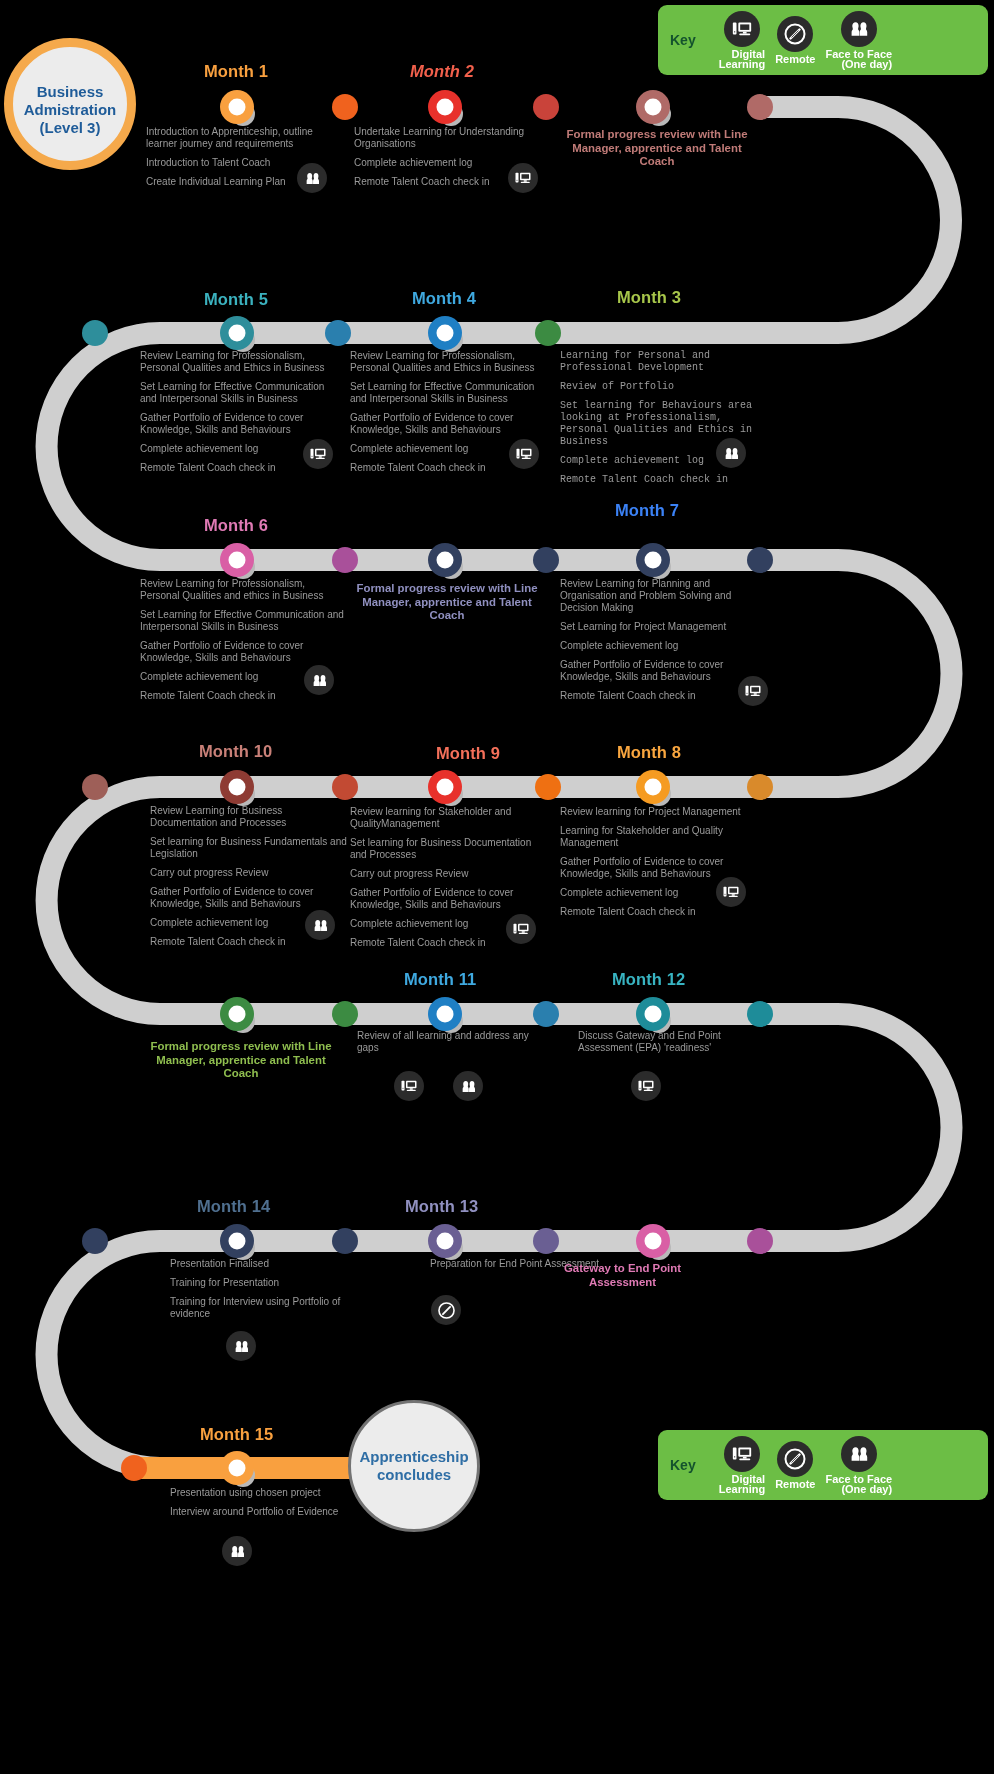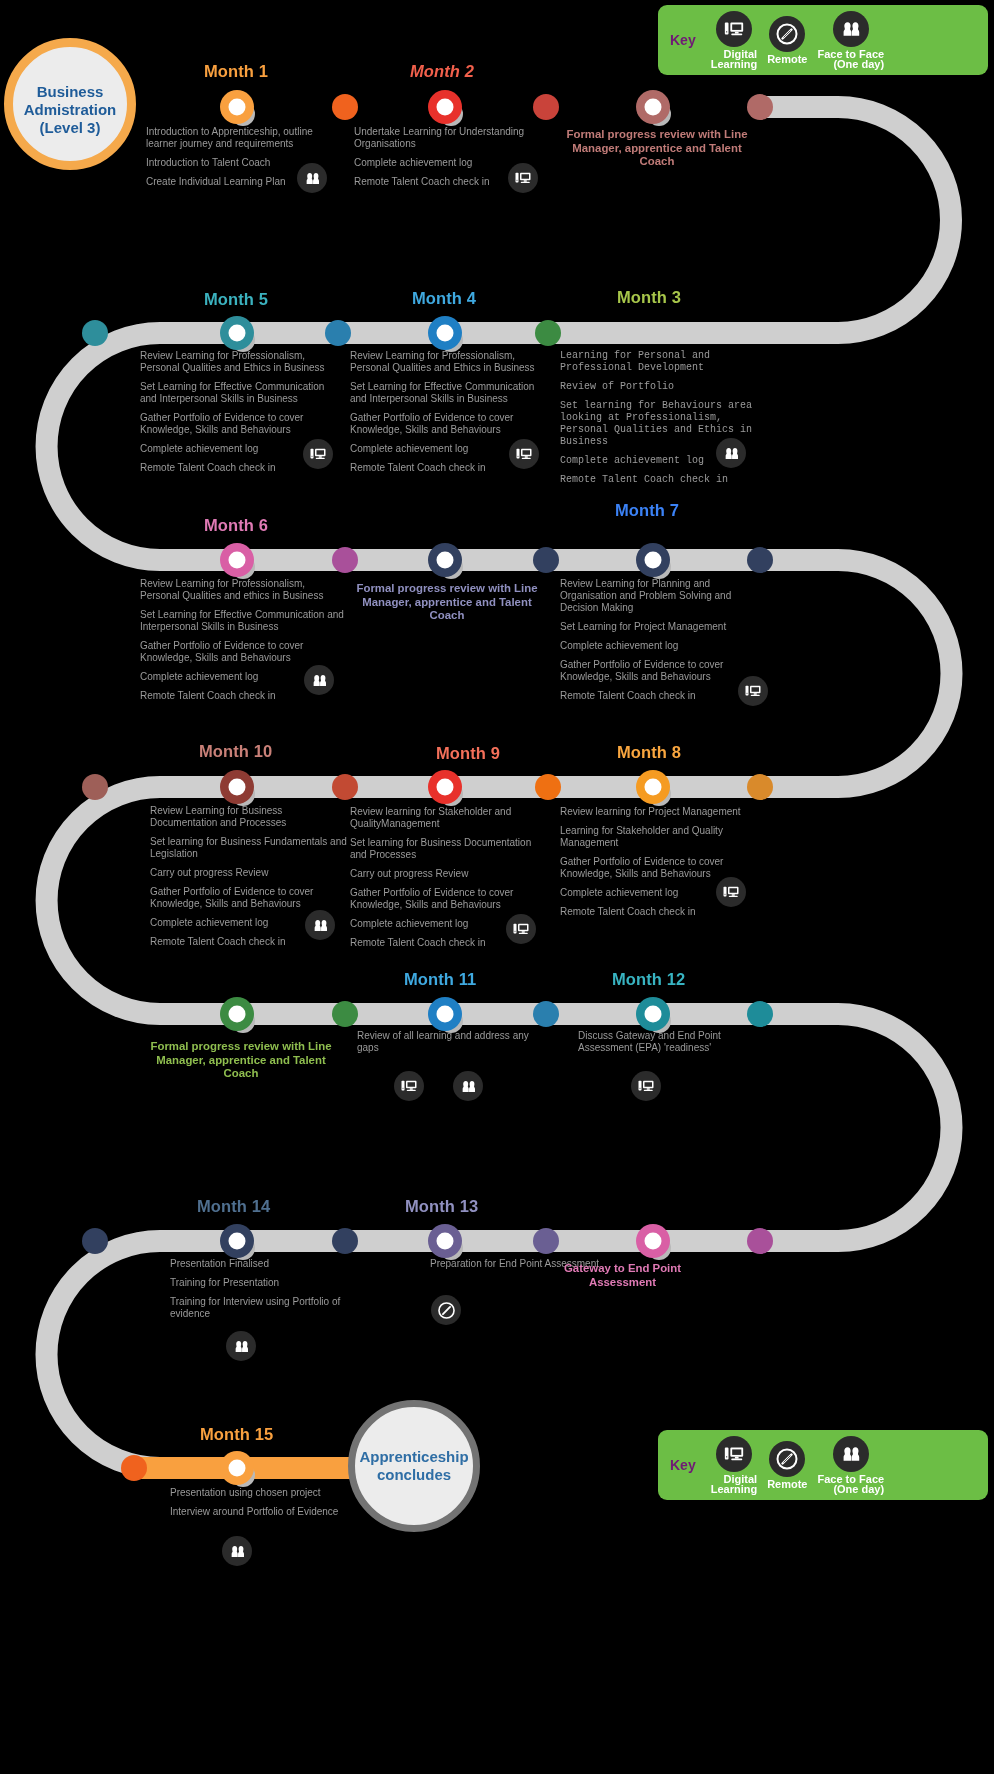--- a/index.html
+++ b/index.html
@@ -12,21 +12,21 @@
   .col{position:absolute;width:200px;}
   .col p{margin:0 0 7px 0;font-size:10px;line-height:12px;color:#9a9a9a;font-weight:400;}
   .col.highlight p{color:inherit;font-weight:700;font-size:11.4px;line-height:13.6px;text-align:center;margin:0;}
 
   .badge{position:absolute;width:30px;height:30px;border-radius:50%;background:#2b2b2b;
          display:flex;align-items:center;justify-content:center;}
   .badge svg{display:block;}
 
   .keybox{position:absolute;background:#6cbe45;border-radius:9px;display:flex;align-items:center;
           padding:6px 10px 6px 12px;box-sizing:border-box;}
-  .keybox .kword{color:#701a75;font-size:14px;font-weight:700;margin-right:10px;}
+  .keybox .kword{color:#14532d;font-size:14px;font-weight:700;margin-right:18px;}
   .kitem{display:flex;flex-direction:column;align-items:center;margin:0 5px;}
   .kitem .kcirc{width:36px;height:36px;border-radius:50%;background:#2b2b2b;display:flex;align-items:center;justify-content:center;}
   .kitem .klab{color:#fff;font-size:11px;font-weight:700;line-height:10.5px;text-align:right;margin-top:2px;white-space:pre-line;}
 
   .endcap{position:absolute;border-radius:50%;display:flex;align-items:center;justify-content:center;
           text-align:center;box-sizing:border-box;}
   .endcap .cap-txt{font-size:15px;font-weight:700;line-height:18px;}
 </style>
 </head>
 <body>
@@ -230,21 +230,21 @@
   </svg>
 
   <div class="endcap" style="left:4px;top:38px;width:132px;height:132px;background:#ececec;border:9px solid #f5a94b;">
     <div class="cap-txt" style="color:#1f5c99;margin-top:12px;">
       <div>Business</div>
       <div>Admistration</div>
       <div>(Level 3)</div>
     </div>
   </div>
 
-  <div class="endcap" style="left:348px;top:1400px;width:132px;height:132px;background:#ececec;border:7px solid #737373;">
+  <div class="endcap" style="left:348px;top:1400px;width:132px;height:132px;background:#ececec;border:3px solid #737373;">
     <div class="cap-txt" style="color:#2f6ea5;">
       <div>Apprenticeship</div>
       <div>concludes</div>
     </div>
   </div>
 
   <div class="keybox" style="left:658px;top:5px;width:330px;height:70px;">
     <span class="kword">Key</span>
     <div class="kitem">
       <span class="kcirc">

